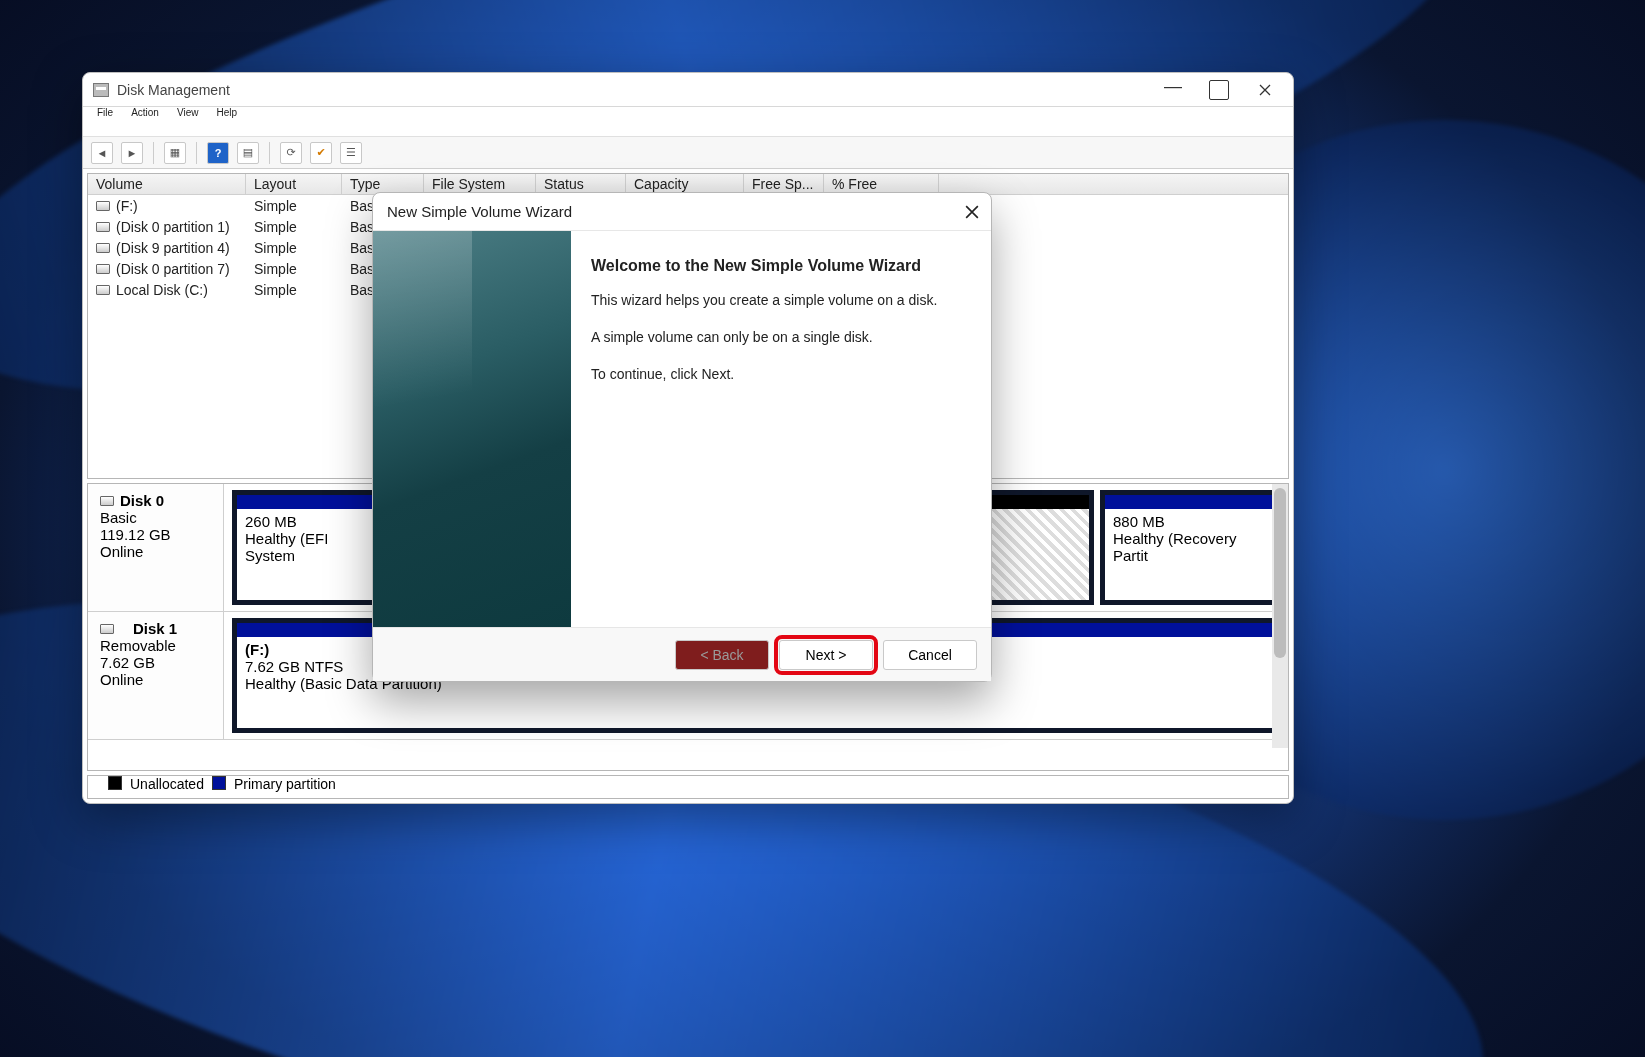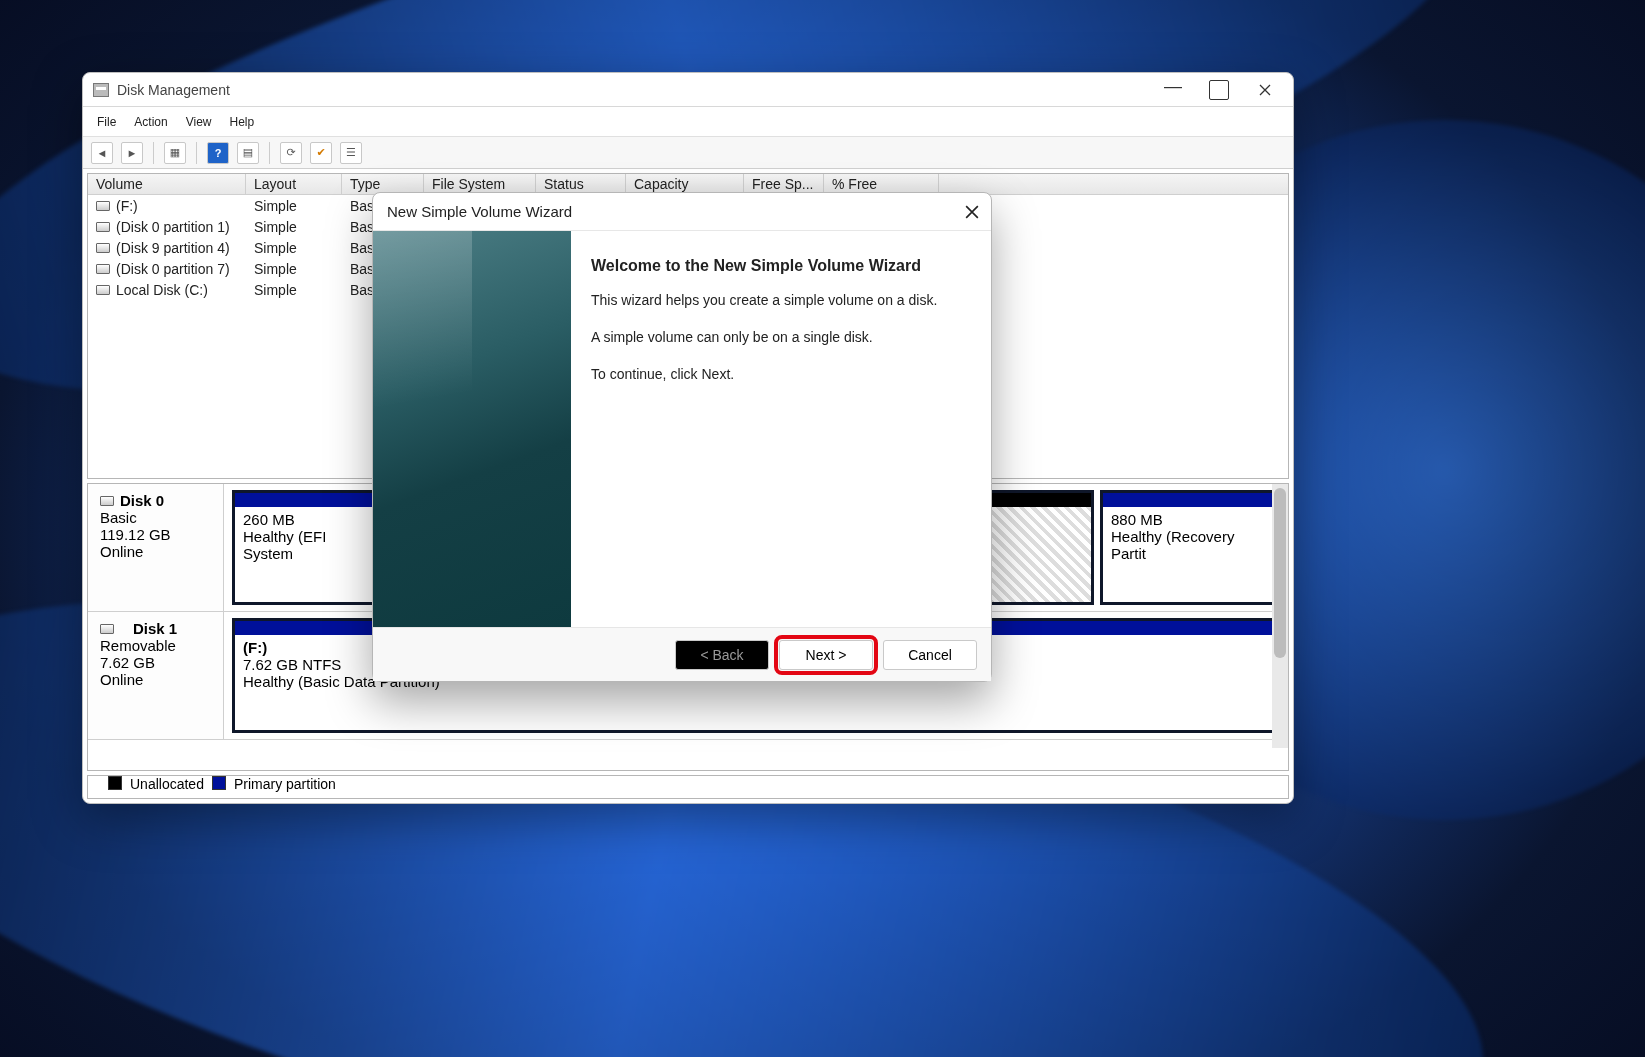--- a/index.html
+++ b/index.html
@@ -53,25 +53,25 @@
   .titlebar .app-icon::after { content:""; position:absolute; top:3px; left:2px; right:2px; height:3px; background:#fff;}
   .wincontrols { margin-left: auto; display: flex; gap: 26px; padding-right: 12px;}
   .wincontrols span { width: 20px; height: 20px; display:flex; align-items:center; justify-content:center; color:#333; }
   .min { font-size: 18px; line-height: 0; transform: translateY(-4px);}
   .max { width:12px; height:12px; border:1.2px solid #333; border-radius:2px;}
   .close-x svg{ width:12px; height:12px;}
 
   .menubar {
     height: 30px;
     display: flex;
-    align-items: center;
+    align-items: flex-start;
     gap: 18px;
     padding: 0 14px;
     border-bottom: 1px solid #e0e0e0;
-    font-size: 12px;
+    font-size: 10px;
     color: #222;
   }
   .toolbar {
     height: 32px;
     display:flex;
     align-items:center;
     gap:8px;
     padding: 0 8px;
     border-bottom:1px solid #cfcfcf;
     background:#f7f7f7;
@@ -115,21 +115,21 @@
     position:relative;
   }
   .disk-row { display:flex; border-bottom:1px solid #cfcfcf;}
   .disk-info {
     width:136px; border-right:1px solid #cfcfcf; padding:8px 12px;
     background:#fdfdfd; font-size:15px;
   }
   .disk-info .dname{font-weight:600;}
   .disk-parts { flex:1; display:flex; gap:6px; padding:6px 8px; position:relative;}
   .part {
-    border:3px solid #0f172a; min-width:60px; display:flex; flex-direction:column;
+    border:5px solid #0f172a; min-width:60px; display:flex; flex-direction:column;
   }
   .part .bar{height:14px;}
   .bar.primary{background:#00109a;}
   .bar.unalloc{background:#000;}
   .part .pbody{flex:1; padding:4px 8px; font-size:15px; background:#fff;}
   .part.crosshatch .pbody{
     background:repeating-linear-gradient(45deg,#ddd 0 4px,#fff 4px 8px);
   }
   .scroll-stub{
     position:absolute; right:0; top:0; bottom:22px; width:16px;
@@ -181,21 +181,21 @@
   .wiz-buttons{
     height:54px; border-top:1px solid #e6e6e6;
     display:flex; align-items:center; justify-content:flex-end; gap:10px; padding:0 14px;
     background:#f8f8f8;
   }
   .wbtn{
     min-width:94px; height:30px;
     border:1px solid #c9c9c9; background:#fff;
     font-size:14px; border-radius:3px;
   }
-  .wbtn.disabled{color:#9a9a9a; background:#000000;}
+  .wbtn.disabled{color:#9a9a9a; background:#7f1d1d;}
   .wbtn.highlight-frame{outline:4px solid #e30613; outline-offset:1px;}
 </style>
 </head>
 <body>
 
 <div class="bg-shape bg1"></div>
 <div class="bg-shape bg2"></div>
 <div class="bg-shape bg3"></div>
 
 <div class="window">

